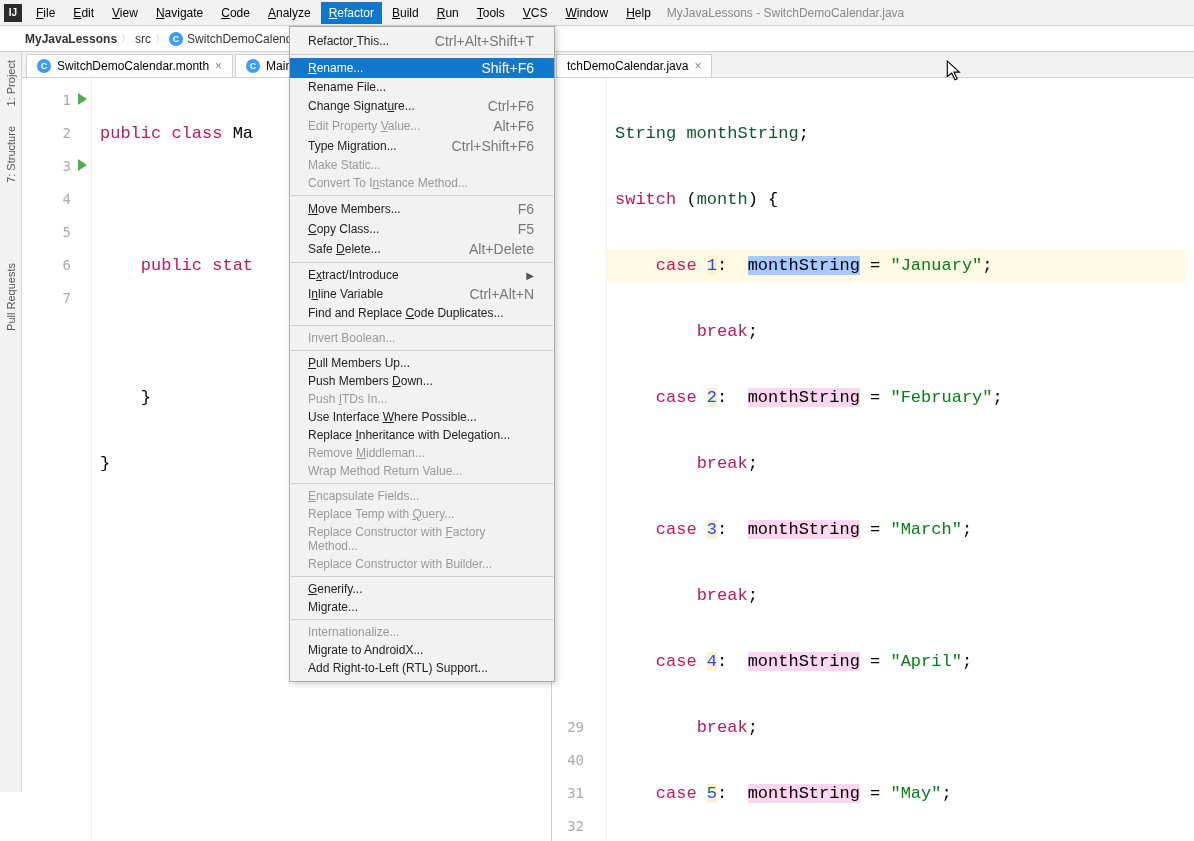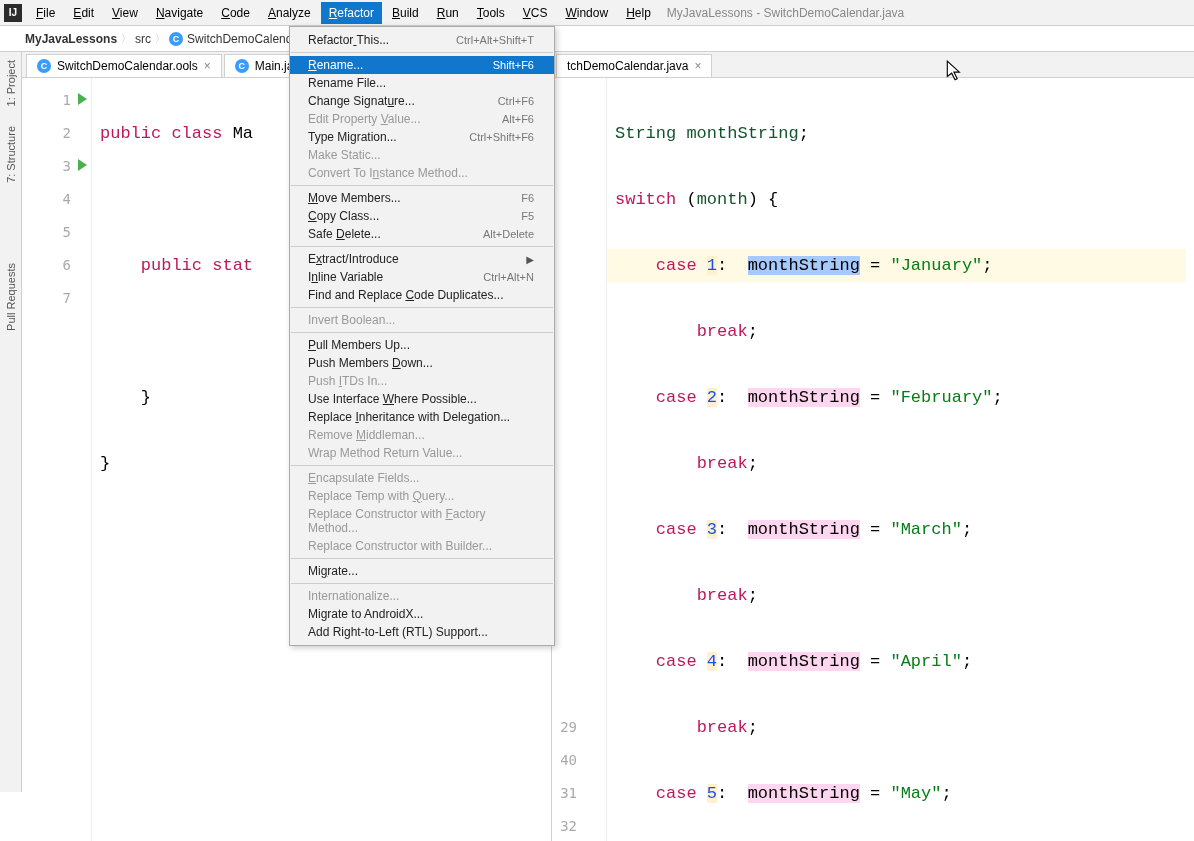--- a/index.html
+++ b/index.html
@@ -133,21 +133,21 @@
     text-align: right;
     color: #aaa;
     font-family: Consolas, monospace;
     font-size: 14px;
     padding-right: 20px;
     padding-top: 6px;
     line-height: 33px;
   }
   .right-pane .gutter {
     width: 55px;
-    padding-right: 29px;
+    padding-right: 22px;
   }
   .gutter .line-num { display: block; position: relative; }
   .run-tri {
     position: absolute;
     right: -16px;
     top: 9px;
     width: 0; height: 0;
     border-left: 9px solid #4caf50;
     border-top: 6px solid transparent;
     border-bottom: 6px solid transparent;
@@ -186,21 +186,21 @@
   .dd-item {
     display: flex;
     justify-content: space-between;
     align-items: center;
     padding: 2px 20px 2px 18px;
     font-size: 12px;
     color: #222;
   }
   .dd-item.disabled { color: #999; }
   .dd-item.highlight { background: #1177cc; color: #fff; }
-  .dd-item .shortcut { color: #777; font-size: 11px; }
+  .dd-item .shortcut { color: #777; font-size: 14px; }
   .dd-item.highlight .shortcut { color: #fff; }
   .dd-sep { height: 1px; background: #ccc; margin: 3px 1px; }
   .dd-item .u { text-decoration: underline; }
   .dd-arrow { color: #555; font-size: 10px; }
   
   .cursor-svg {
     position: absolute;
     left: 946px;
     top: 60px;
     width: 18px;
@@ -254,21 +254,21 @@
       <span>Pull Requests</span>
     </div>
 </div>
 
 <div class="main-area">
 
   <div class="editor-pane" style="flex:0 0 530px">
     <div class="editor-tabs">
       <div class="editor-tab">
         <span class="java-icon">C</span>
-        <span>SwitchDemoCalendar.ools</span>
+        <span>SwitchDemoCalendar.month</span>
         <span class="close-x">×</span>
       </div>
       <div class="editor-tab">
         <span class="java-icon">C</span>
         <span>Main.java</span>
       </div>
     </div>
     <div class="editor-body">
       <div class="gutter">
         <span class="line-num"><span>1</span><span class="run-tri"></span></span>
@@ -442,20 +442,23 @@
       <span>Replace Temp with <span class="u">Q</span>uery...</span>
     </div>
     <div class="dd-item disabled">
       <span>Replace Constructor with <span class="u">F</span>actory Method...</span>
     </div>
     <div class="dd-item disabled">
       <span>Replace Constructor with Builder...</span>
     </div>
     <div class="dd-sep"></div>
     <div class="dd-item">
+      <span><span class="u">G</span>enerify...</span>
+    </div>
+    <div class="dd-item">
       <span>Mi<span class="u">g</span>rate...</span>
     </div>
     <div class="dd-sep"></div>
     <div class="dd-item disabled">
       <span>Internationalize...</span>
     </div>
     <div class="dd-item">
       <span>Migrate to AndroidX...</span>
     </div>
     <div class="dd-item">

